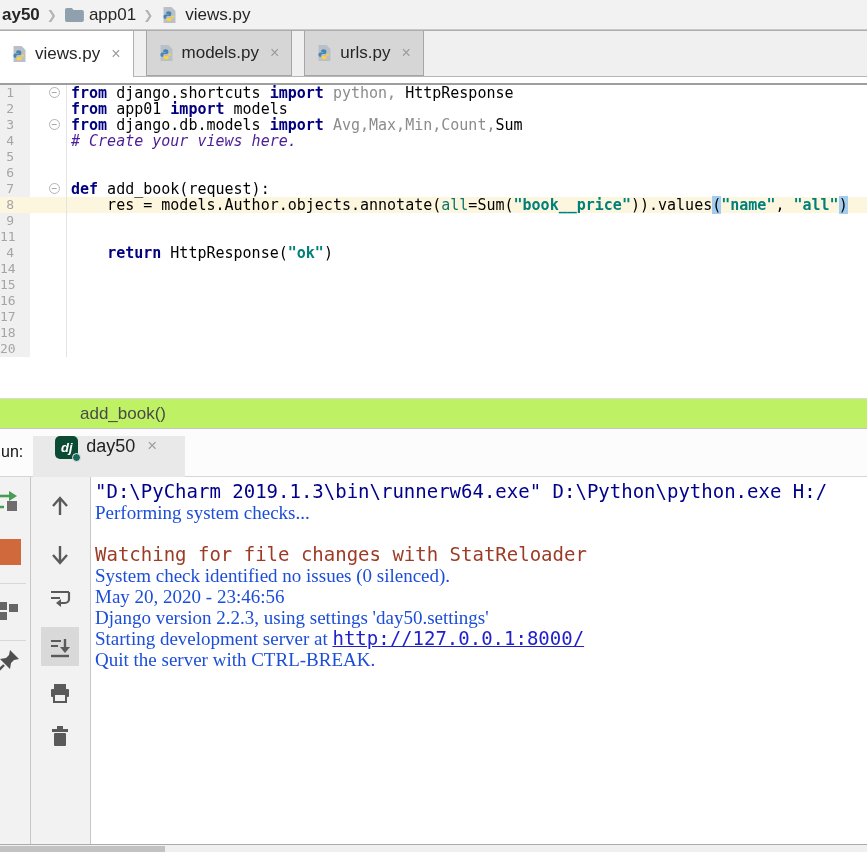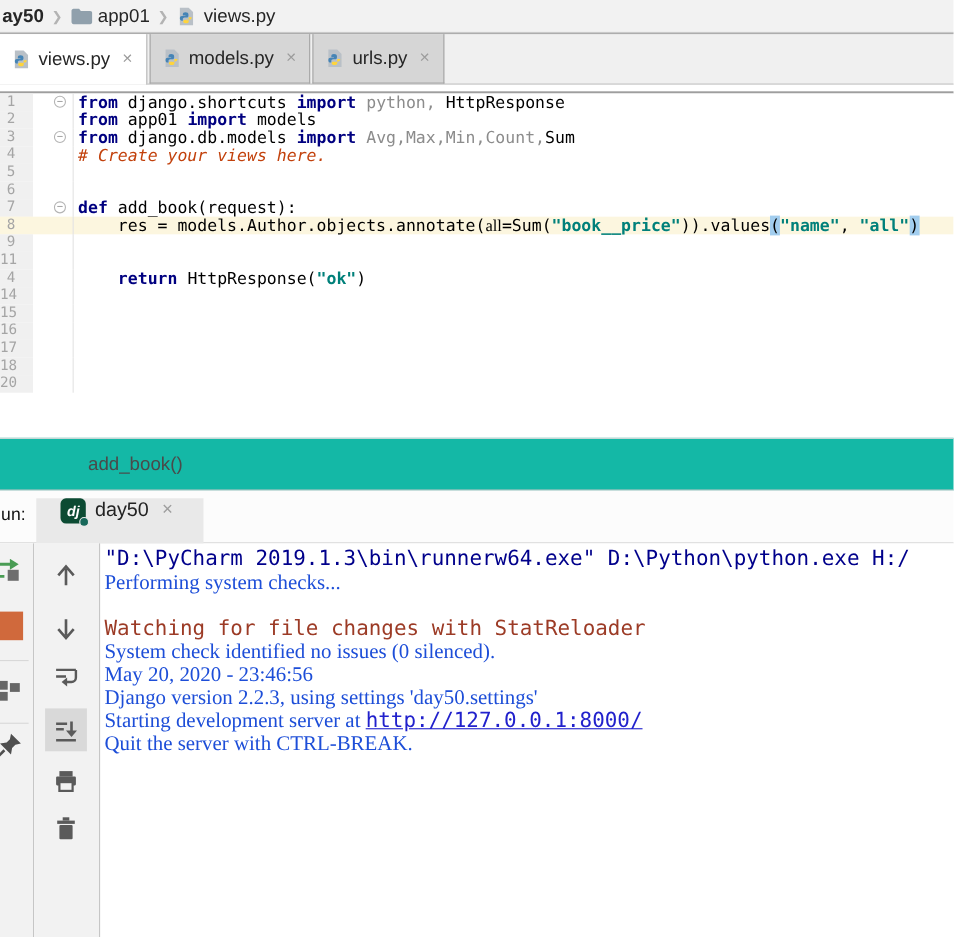--- a/index.html
+++ b/index.html
@@ -17,21 +17,21 @@
   .bc-item.first .bc-label { font-weight:bold; }
   .bc-chevron { color:#b3b3b3; font-size:12px; margin:0 7px; }
   .bc-ico { display:inline-flex; width:20px; height:17px; align-items:center; }
 
   
   .tabbar { height:47px; background:#f0f0f0; border-top:1px solid #adadad;
             border-bottom:1px solid #b6b6b6; display:flex; align-items:stretch; }
   .tab { display:flex; align-items:center; gap:7px; padding:0 12px 0 10px;
          font-size:17px; color:#262626; background:#d6d6d6;
          border:1px solid #a6a6a6; border-top:none; cursor:pointer; }
-  .tab + .tab { margin-left:2px; }
+  .tab + .tab { margin-left:12px; }
   .tab.active { background:#fff; border:none; border-right:1px solid #b0b0b0; margin-bottom:-1px; z-index:2; }
   .tab .close { color:#9c9c9c; font-size:16px; margin-left:4px; }
   .tab .fico { display:inline-flex; width:18px; height:18px; }
 
   .gap  { height:6px; background:#fff; }
   .sep  { height:2px; background:#9e9e9e; }
 
   
   .editor { height:313px; background:#fff; overflow:hidden;
             font-family:"DejaVu Sans Mono",monospace; font-size:15px; line-height:16px; }
@@ -40,28 +40,28 @@
                text-align:right; padding-right:16px; font-size:13px; line-height:16px; }
   .ed-fold { flex:none; width:37px; position:relative; border-right:1px solid #e3e3e3; }
   .fold-dot { position:absolute; left:19px; top:2px; width:11px; height:11px;
               border:1px solid #b4b4b4; border-radius:50%; background:#fff; color:#8a8a8a;
               font-size:10px; line-height:9px; text-align:center;
               font-family:"Liberation Sans",sans-serif; cursor:pointer; }
   .ed-code { flex:1; padding-left:4px; }
   .ed-row.current, .ed-row.current .ed-gutter { background:#fcf6df; }
   .tk-kw      { color:#000080; font-weight:bold; }
   .tk-gray    { color:#8c8c8c; }
-  .tk-comment { color:#c2410c; font-style:italic; }
+  .tk-comment { color:#4c1d95; font-style:italic; }
   .tk-str     { color:#00807a; font-weight:bold; }
-  .tk-kwarg   { color:#000000;font-family:Liberation Serif, serif; }
+  .tk-kwarg   { color:#0f766e; }
   .tk-builtin { color:#00009c; }
   .tk-brace   { background:#a2cdee; }
 
   
-  .fnbar { height:48px; background:#14b8a6; border-top:1px solid #dadada;
+  .fnbar { height:31px; background:#bef264; border-top:1px solid #dadada;
            border-bottom:1px solid #c4c4c4; display:flex; align-items:center;
            padding-left:80px; font-size:17px; color:#4a4a4a; }
 
   
   .runhdr { height:48px; background:#fcfcfc; border-bottom:1px solid #d6d6d6;
             display:flex; align-items:flex-start; }
   .run-label { font-size:16px; color:#111; margin:14px 0 0 1px; }
   .runtab { margin:7px 0 0 10px; height:41px; width:152px; background:#e9e9e9;
             display:flex; align-items:flex-start; padding-left:22px; gap:8px; cursor:pointer; }
   .dj-badge { position:relative; width:23px; height:23px; background:#0c4b33; border-radius:5px;

